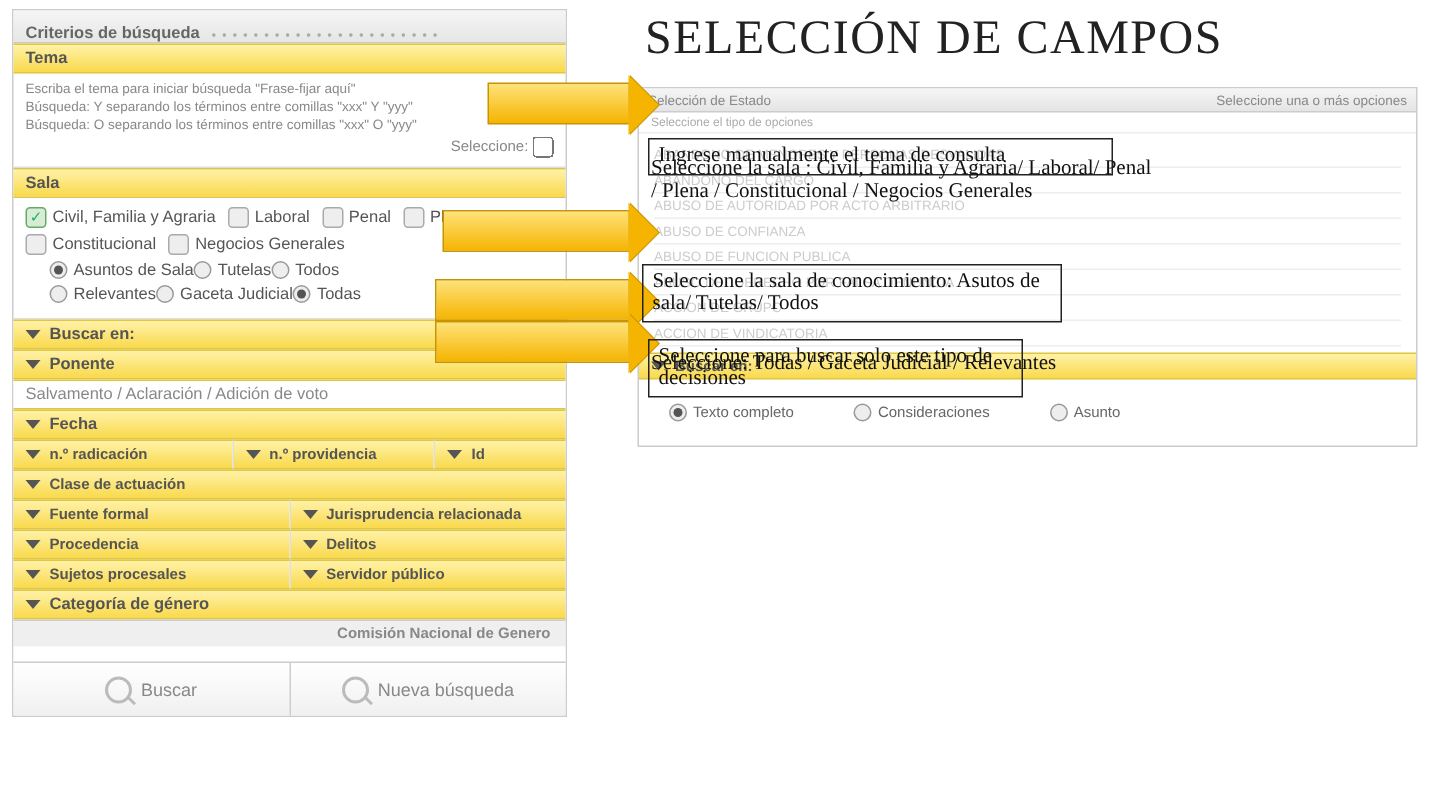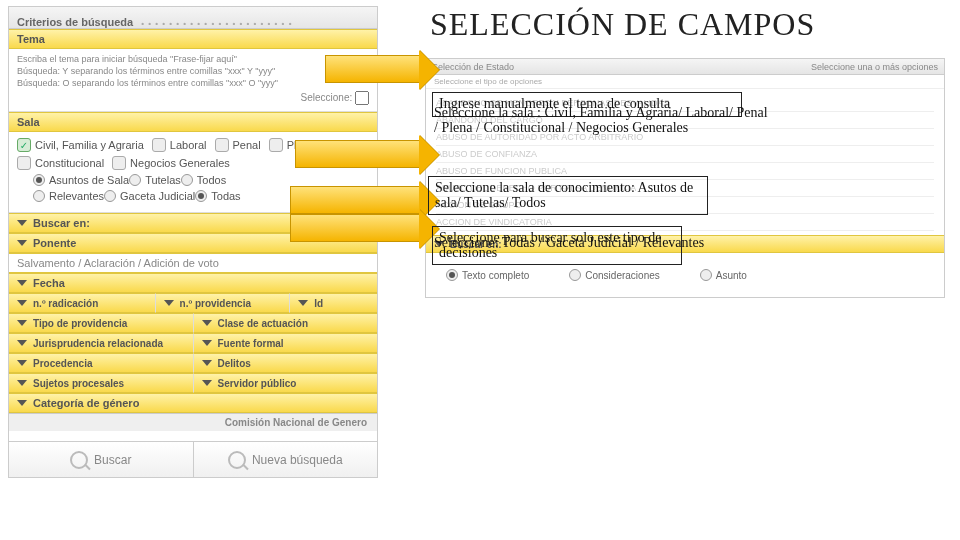--- a/index.html
+++ b/index.html
@@ -269,35 +269,31 @@
         <span>n.º providencia</span>
       </div>
     <div class="col bar" style="flex:0.6">
         <span class="arrow"></span>
         <span>Id</span>
       </div>
   </div>
   <div class="twocol">
     <div class="col bar">
         <span class="arrow"></span>
-        <span>Tipo de providencia</span>
-      </div>
-    <div class="col bar">
-        <span class="arrow"></span>
         <span>Clase de actuación</span>
       </div>
   </div>
   <div class="twocol">
     <div class="col bar">
         <span class="arrow"></span>
+        <span>Fuente formal</span>
+      </div>
+    <div class="col bar">
+        <span class="arrow"></span>
         <span>Jurisprudencia relacionada</span>
-      </div>
-    <div class="col bar">
-        <span class="arrow"></span>
-        <span>Fuente formal</span>
       </div>
   </div>
   <div class="twocol">
     <div class="col bar">
         <span class="arrow"></span>
         <span>Procedencia</span>
       </div>
     <div class="col bar">
         <span class="arrow"></span>
         <span>Delitos</span>

